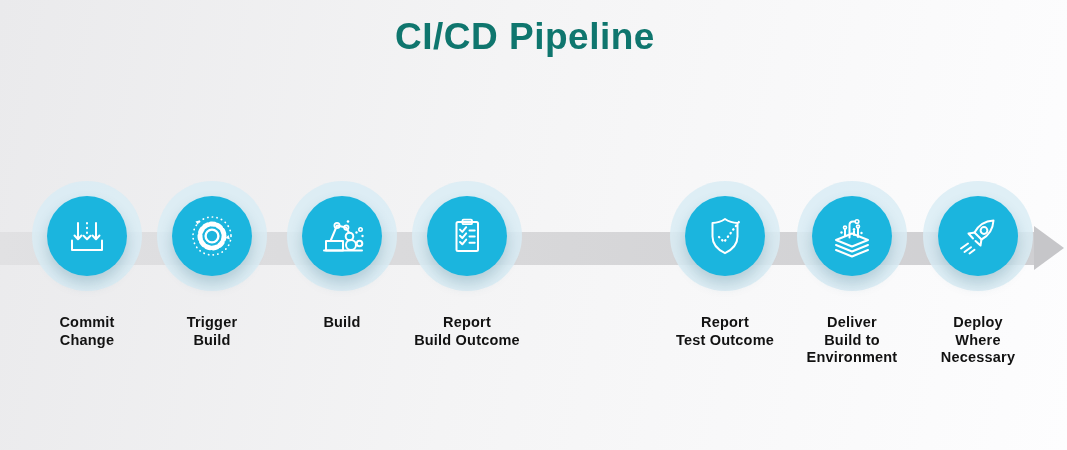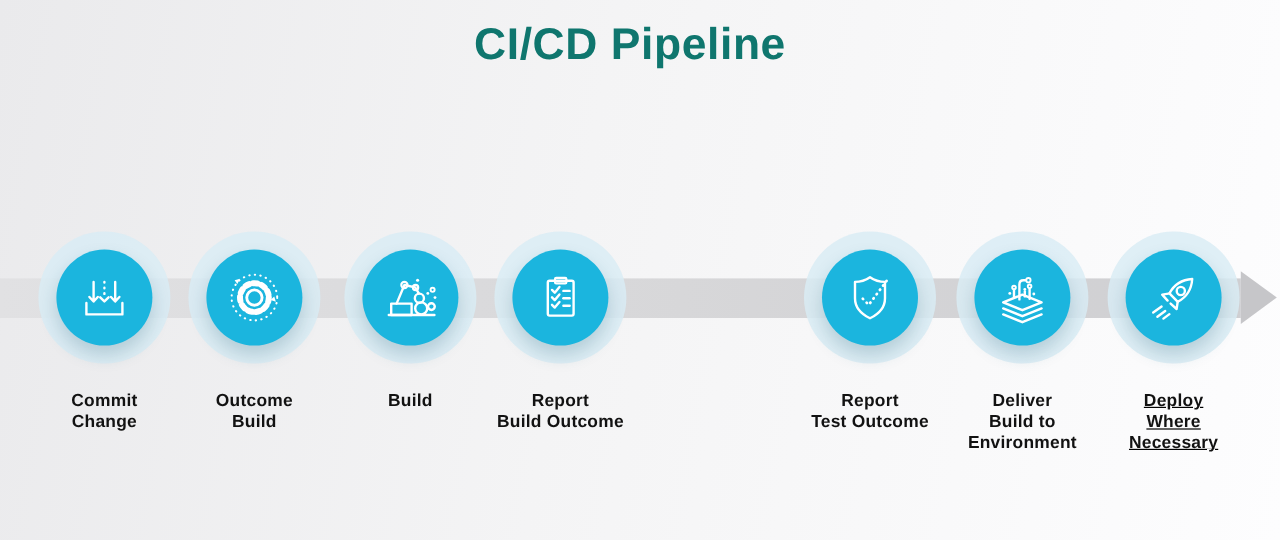--- a/index.html
+++ b/index.html
@@ -20,21 +20,21 @@
     position:absolute;left:0;top:232px;width:1034px;height:33px;
     background:linear-gradient(to right,#e1e1e3 0%,#d7d7d9 55%,#cfcfd2 100%);
   }
   .band-arrow{
     position:absolute;left:1034px;top:226px;width:0;height:0;
     border-top:22px solid transparent;
     border-bottom:22px solid transparent;
     border-left:30px solid #c6c6c9;
   }
   .step{
-    position:absolute;top:193px;width:150px;
+    position:absolute;top:181px;width:150px;
     display:flex;flex-direction:column;align-items:center;
   }
   .halo{
     width:110px;height:110px;border-radius:50%;
     background:rgba(217,236,244,0.85);
     display:flex;align-items:center;justify-content:center;
   }
   .bubble{
     width:80px;height:80px;border-radius:50%;
     background:#1bb5de;
@@ -45,21 +45,21 @@
   .icon-stroke{fill:none;stroke:#fff;stroke-width:2;stroke-linecap:round;stroke-linejoin:round;}
   .icon-fill{fill:#fff;stroke:none;}
   .step-label{
     margin-top:23px;
     font-size:14.5px;font-weight:800;line-height:1.22;
     color:#121212;text-align:center;white-space:pre-line;
     letter-spacing:.2px;
   }
   
   .s0{left:12px;} .s1{left:137px;} .s2{left:267px;} .s3{left:392px;}
-  .s4{left:522px;} .s5{left:650px;} .s6{left:777px;} .s7{left:903px;text-decoration:underline;}
+  .s4{left:522px;} .s5{left:650px;} .s6{left:777px;} .s7{left:903px;}
 </style>
 </head>
 <body>
 
 <div class="stage">
 
   <div class="title">CI/CD Pipeline</div>
 
   <div class="band"></div>
   <div class="band-arrow"></div>
@@ -85,21 +85,21 @@
       <div class="bubble">
         <svg viewBox="0 0 48 48">
           <circle class="icon-stroke" style="stroke-width:5;stroke-dasharray:3.6 3.3" cx="24" cy="24" r="12"></circle>
           <circle class="icon-stroke" style="stroke-width:2.4" cx="24" cy="24" r="6.4"></circle>
           <circle class="icon-stroke" style="stroke-width:1.7;stroke-dasharray:.3 4.4" cx="24" cy="24" r="19"></circle>
           <path class="icon-fill" d="M7.5 9.5 l4.5 -1.2 l-2.2 4.4 z"></path>
           <path class="icon-fill" d="M40.5 23 l1.4 4.4 l-4.4 -1.3 z"></path>
         </svg>
       </div>
     </div>
-    <div class="step-label">Outcome
+    <div class="step-label">Trigger
 Build</div>
   </div>
 
   <div class="step s2">
     <div class="halo">
       <div class="bubble">
         <svg viewBox="0 0 48 48">
           <path class="icon-stroke" d="M6 38.5 H44"></path>
           <rect class="icon-stroke" x="8" y="29" width="17" height="9.5"></rect>
           <path class="icon-stroke" d="M12.5 29 L19 13.5 L28 15.5 L31 20.5"></path>

